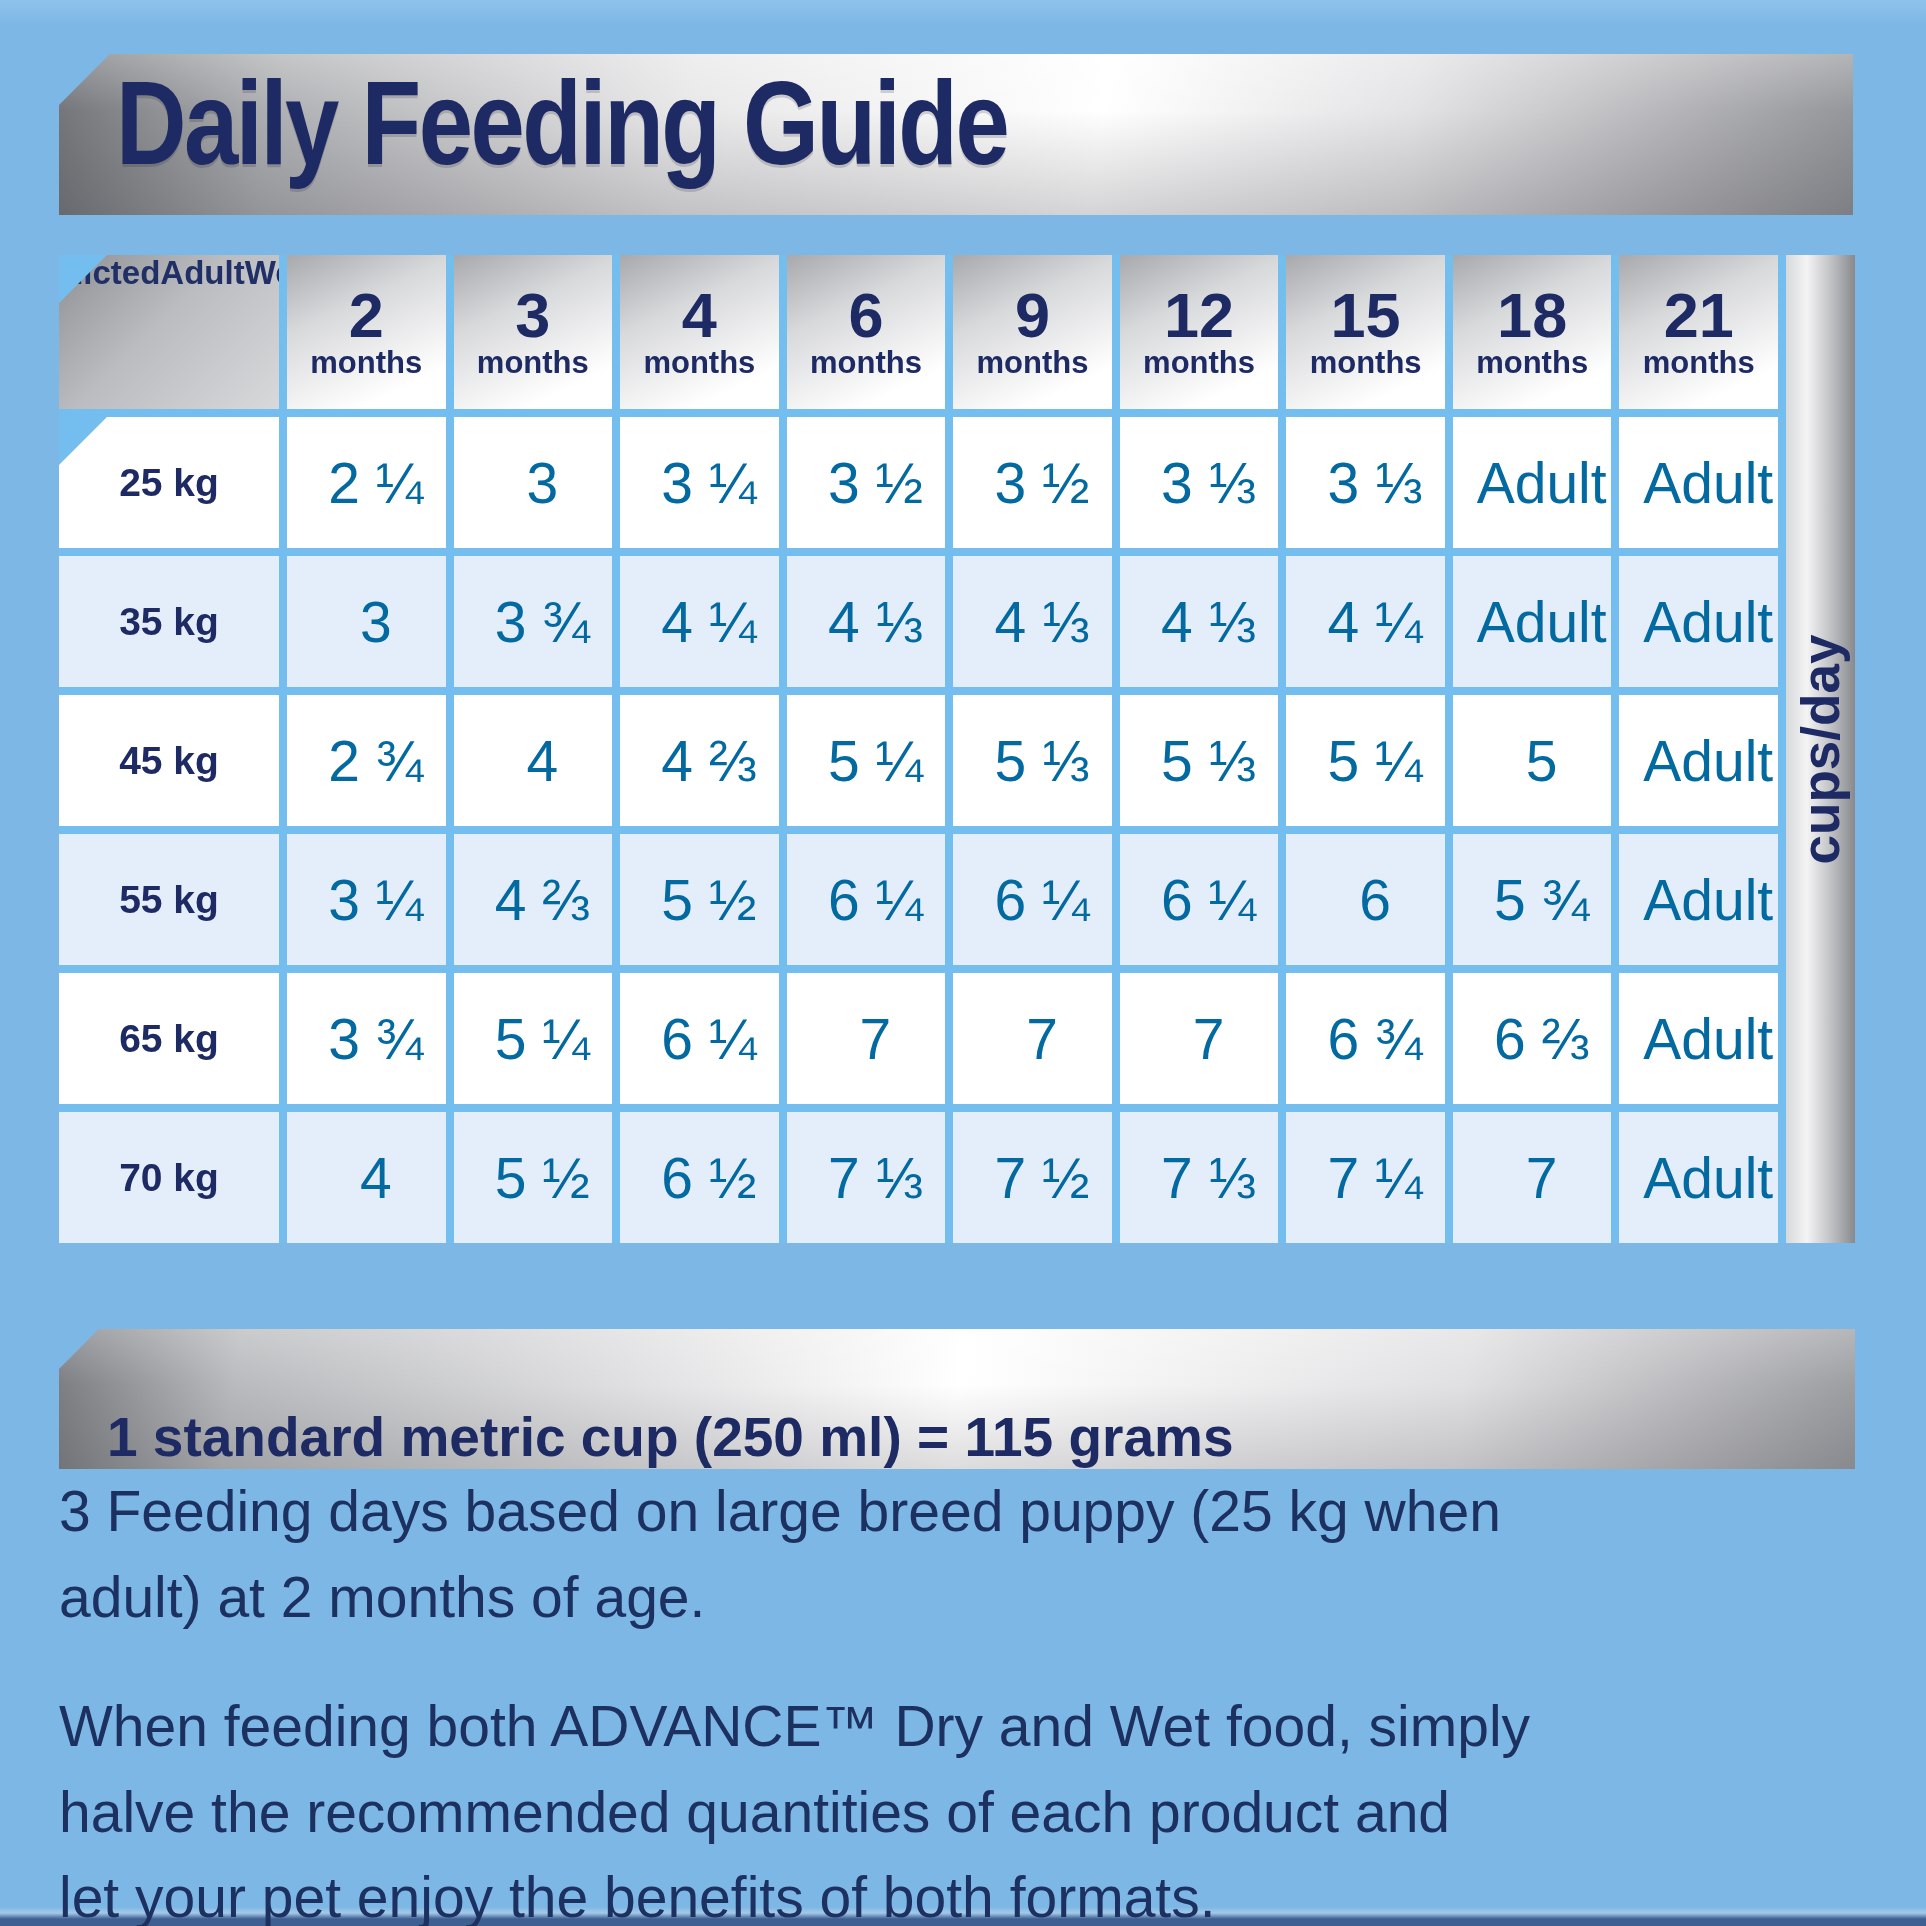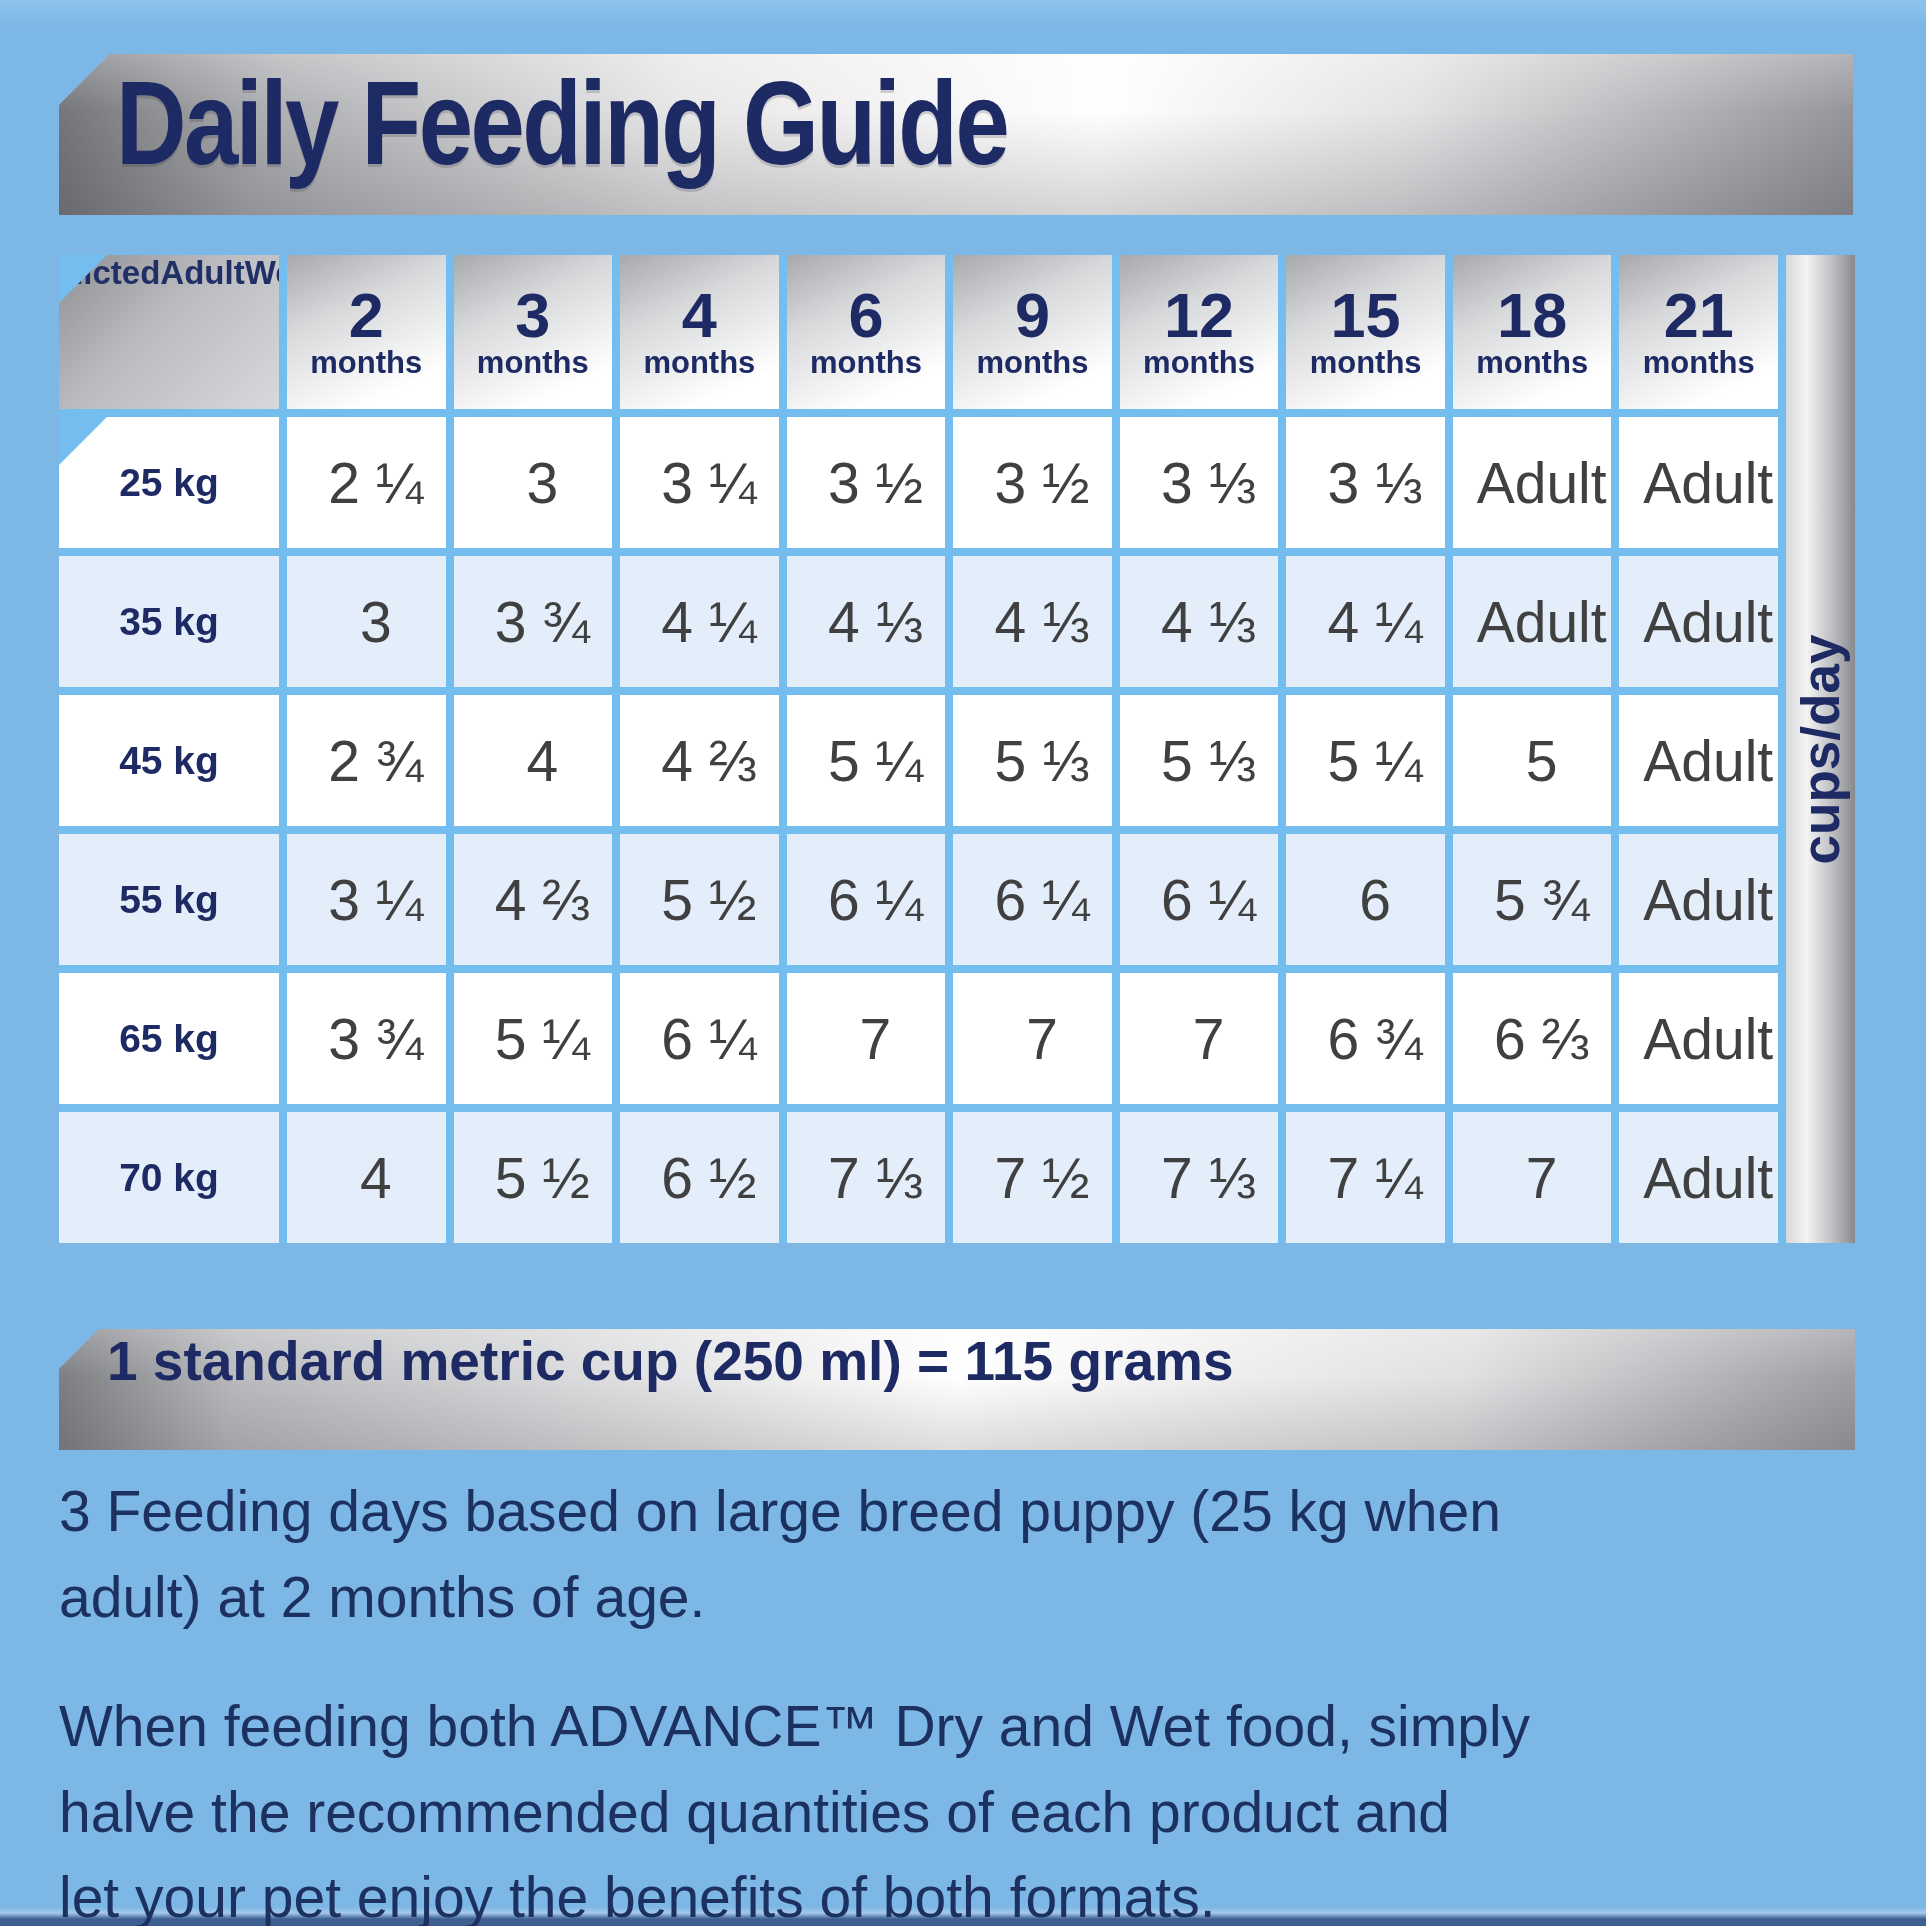--- a/index.html
+++ b/index.html
@@ -54,30 +54,30 @@
     background:linear-gradient(90deg,#d7d8da 0%,#f4f4f5 30%,#b9babd 70%,#88898d 100%);
   }
   .strip-label{
     transform:rotate(-90deg);white-space:nowrap;
     font-size:53px;font-weight:bold;color:#1e2a63;
   }
   .plain{background:#ffffff;}
   .tint{background:#e3eefa;}
   .weight-cell{font-size:39px;font-weight:bold;color:#1e2a63;}
   .first-weight{clip-path:polygon(48px 0,100% 0,100% 100%,0 100%,0 48px);}
-  .value-cell{font-size:57px;font-weight:normal;color:#404040;white-space:nowrap;padding-left:19px;}
+  .value-cell{font-size:57px;font-weight:normal;color:#0369a1;white-space:nowrap;padding-left:19px;}
 
   
   .conversion-band{
-    position:absolute;left:59px;top:1329px;width:1796px;height:121px;
+    position:absolute;left:59px;top:1329px;width:1796px;height:140px;
     background-image:
       linear-gradient(180deg,rgba(255,255,255,.25) 0%,rgba(255,255,255,0) 40%,rgba(40,40,48,.16) 100%),
       linear-gradient(97deg,#7b7c80 0%,#b9babd 10%,#ffffff 50%,#e0e0e2 78%,#9b9ca0 100%);
     clip-path:polygon(40px 0,100% 0,100% 100%,0 100%,0 40px);
-    display:flex;align-items:flex-start;
+    display:flex;align-items:flex-end;
   }
   .conversion-band .band-text{
     margin-left:48px;font-size:55px;font-weight:bold;color:#1e2a63;white-space:nowrap;
   }
 
   
   .footnotes{position:absolute;left:59px;top:1469px;width:1822px;}
   .footnote{
     margin:0 0 44px 0;font-size:57px;line-height:1.5;color:#1d3160;
     white-space:pre-line;font-weight:normal;

